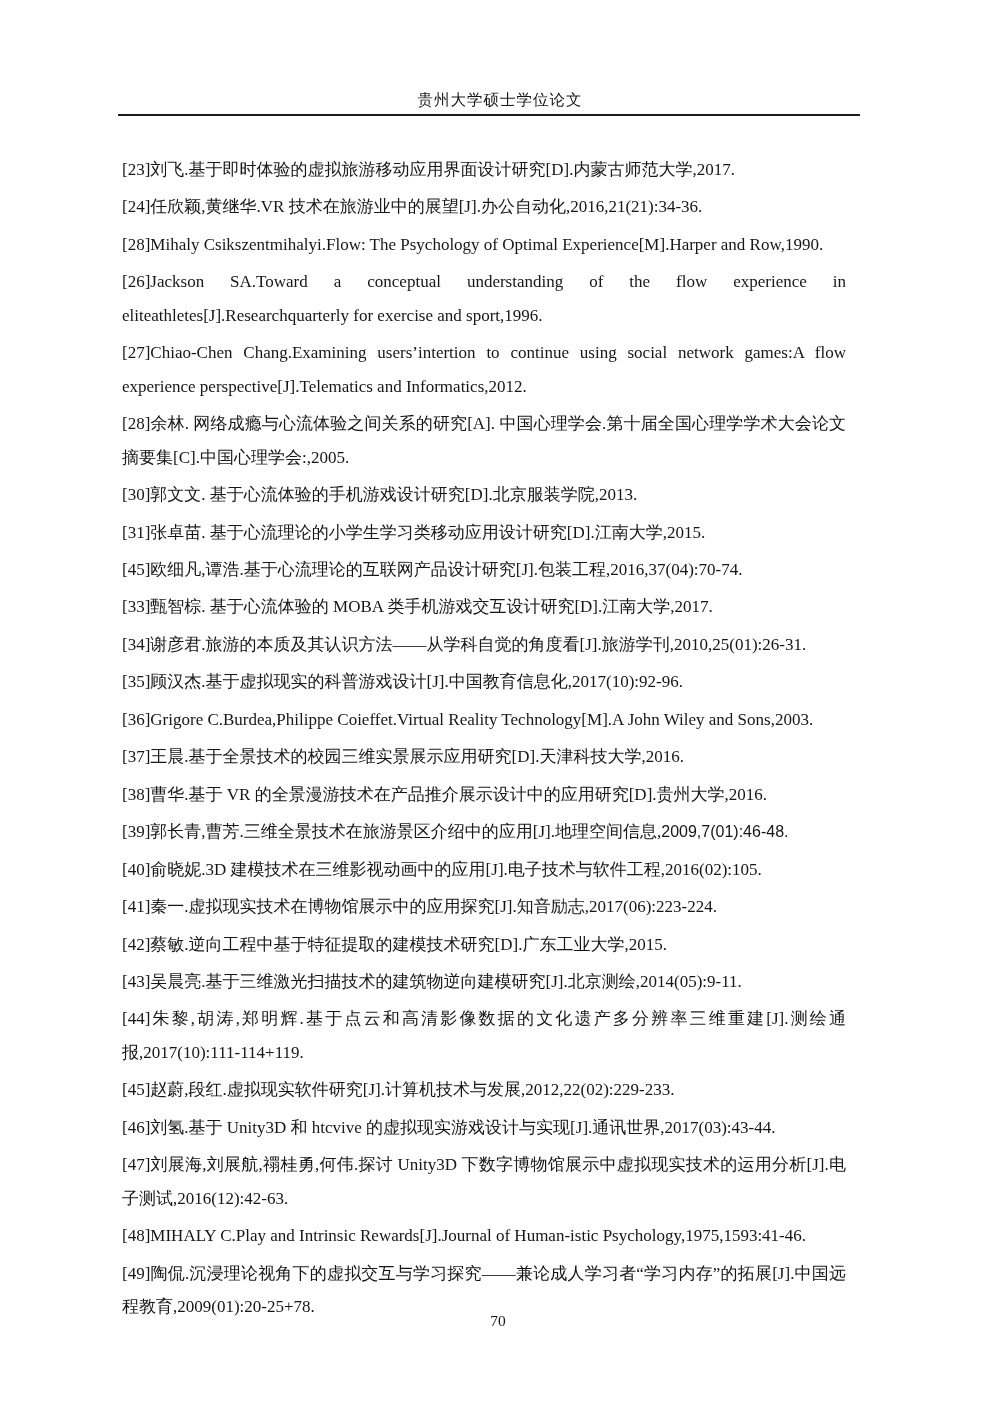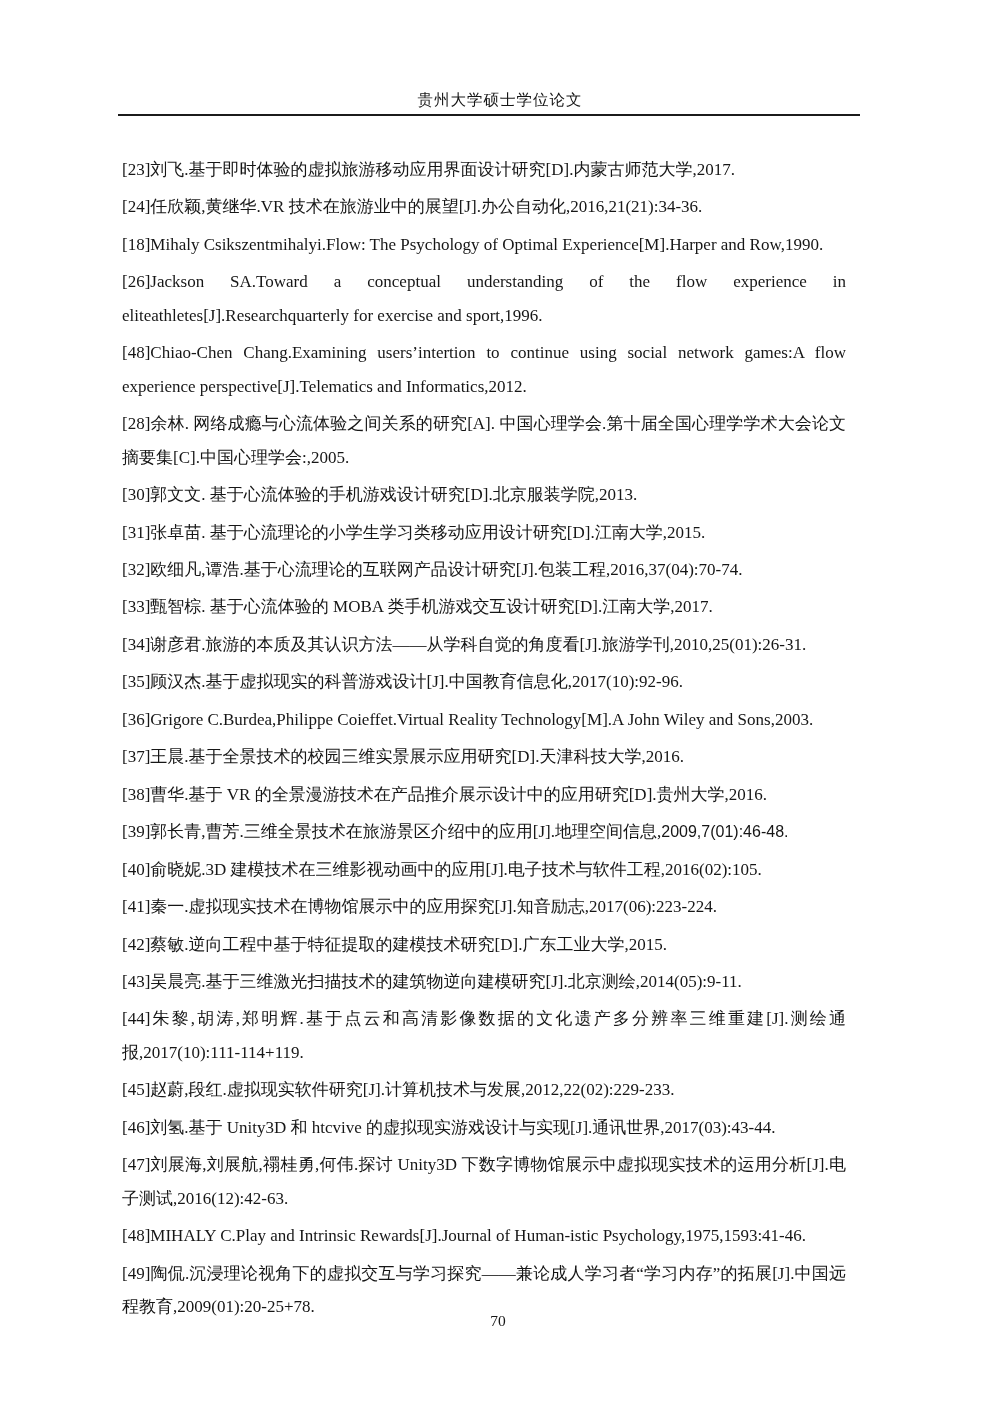--- a/index.html
+++ b/index.html
@@ -56,27 +56,27 @@
 
   <header>
     <div class="header-title">贵州大学硕士学位论文</div>
     <div class="header-rule"></div>
   </header>
 
   <main class="refs">
 
   <p class="ref"><span class="ref-main">[23]刘飞.基于即时体验的虚拟旅游移动应用界面设计研究[D].内蒙古师范大学,2017.</span><span class="ref-tail"></span></p>
       <p class="ref"><span class="ref-main">[24]任欣颖,黄继华.VR 技术在旅游业中的展望[J].办公自动化,2016,21(21):34-36.</span><span class="ref-tail"></span></p>
-      <p class="ref"><span class="ref-main">[18]Mihaly Csikszentmihalyi.Flow: The Psychology of Optimal Experience[M].Harper and Row,1990.</span><span class="ref-tail"></span></p>
+      <p class="ref"><span class="ref-main">[28]Mihaly Csikszentmihalyi.Flow: The Psychology of Optimal Experience[M].Harper and Row,1990.</span><span class="ref-tail"></span></p>
       <p class="ref"><span class="ref-main">[26]Jackson SA.Toward a conceptual understanding of the flow experience in eliteathletes[J].Researchquarterly for exercise and sport,1996.</span><span class="ref-tail"></span></p>
-      <p class="ref"><span class="ref-main">[48]Chiao-Chen Chang.Examining users’intertion to continue using social network games:A flow experience perspective[J].Telematics and Informatics,2012.</span><span class="ref-tail"></span></p>
+      <p class="ref"><span class="ref-main">[27]Chiao-Chen Chang.Examining users’intertion to continue using social network games:A flow experience perspective[J].Telematics and Informatics,2012.</span><span class="ref-tail"></span></p>
       <p class="ref"><span class="ref-main">[28]余林. 网络成瘾与心流体验之间关系的研究[A]. 中国心理学会.第十届全国心理学学术大会论文摘要集[C].中国心理学会:,2005.</span><span class="ref-tail"></span></p>
       <p class="ref"><span class="ref-main">[30]郭文文. 基于心流体验的手机游戏设计研究[D].北京服装学院,2013.</span><span class="ref-tail"></span></p>
       <p class="ref"><span class="ref-main">[31]张卓苗. 基于心流理论的小学生学习类移动应用设计研究[D].江南大学,2015.</span><span class="ref-tail"></span></p>
-      <p class="ref"><span class="ref-main">[32]欧细凡,谭浩.基于心流理论的互联网产品设计研究[J].包装工程,2016,37(04):70-74.</span><span class="ref-tail"></span></p>
+      <p class="ref"><span class="ref-main">[45]欧细凡,谭浩.基于心流理论的互联网产品设计研究[J].包装工程,2016,37(04):70-74.</span><span class="ref-tail"></span></p>
       <p class="ref"><span class="ref-main">[33]甄智棕. 基于心流体验的 MOBA 类手机游戏交互设计研究[D].江南大学,2017.</span><span class="ref-tail"></span></p>
       <p class="ref"><span class="ref-main">[34]谢彦君.旅游的本质及其认识方法——从学科自觉的角度看[J].旅游学刊,2010,25(01):26-31.</span><span class="ref-tail"></span></p>
       <p class="ref"><span class="ref-main">[35]顾汉杰.基于虚拟现实的科普游戏设计[J].中国教育信息化,2017(10):92-96.</span><span class="ref-tail"></span></p>
       <p class="ref"><span class="ref-main">[36]Grigore C.Burdea,Philippe Coieffet.Virtual Reality Technology[M].A John Wiley and Sons,2003.</span><span class="ref-tail"></span></p>
       <p class="ref"><span class="ref-main">[37]王晨.基于全景技术的校园三维实景展示应用研究[D].天津科技大学,2016.</span><span class="ref-tail"></span></p>
       <p class="ref"><span class="ref-main">[38]曹华.基于 VR 的全景漫游技术在产品推介展示设计中的应用研究[D].贵州大学,2016.</span><span class="ref-tail"></span></p>
       <p class="ref"><span class="ref-main">[39]郭长青,曹芳.三维全景技术在旅游景区介绍中的应用[J].地理空间信息,</span><span class="ref-tail">2009,7(01):46-48.</span></p>
       <p class="ref"><span class="ref-main">[40]俞晓妮.3D 建模技术在三维影视动画中的应用[J].电子技术与软件工程,2016(02):105.</span><span class="ref-tail"></span></p>
       <p class="ref"><span class="ref-main">[41]秦一.虚拟现实技术在博物馆展示中的应用探究[J].知音励志,2017(06):223-224.</span><span class="ref-tail"></span></p>
       <p class="ref"><span class="ref-main">[42]蔡敏.逆向工程中基于特征提取的建模技术研究[D].广东工业大学,2015.</span><span class="ref-tail"></span></p>

